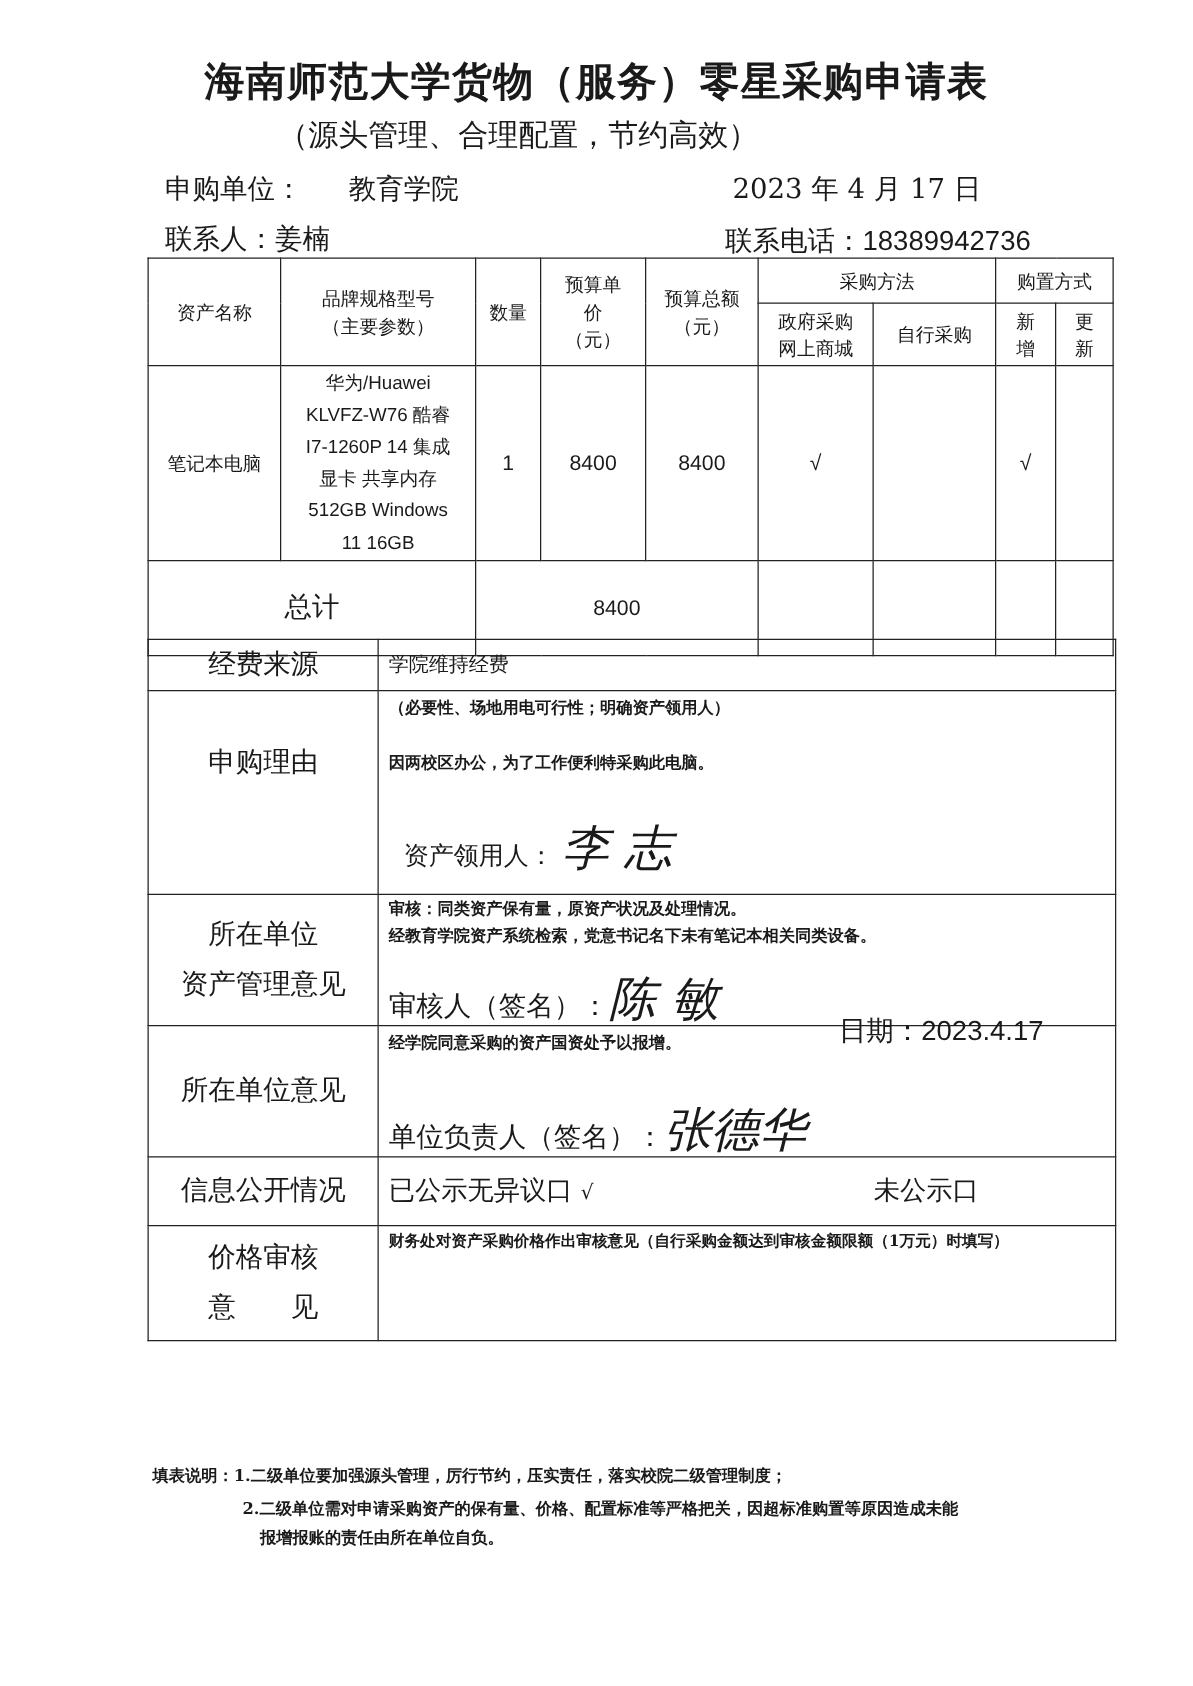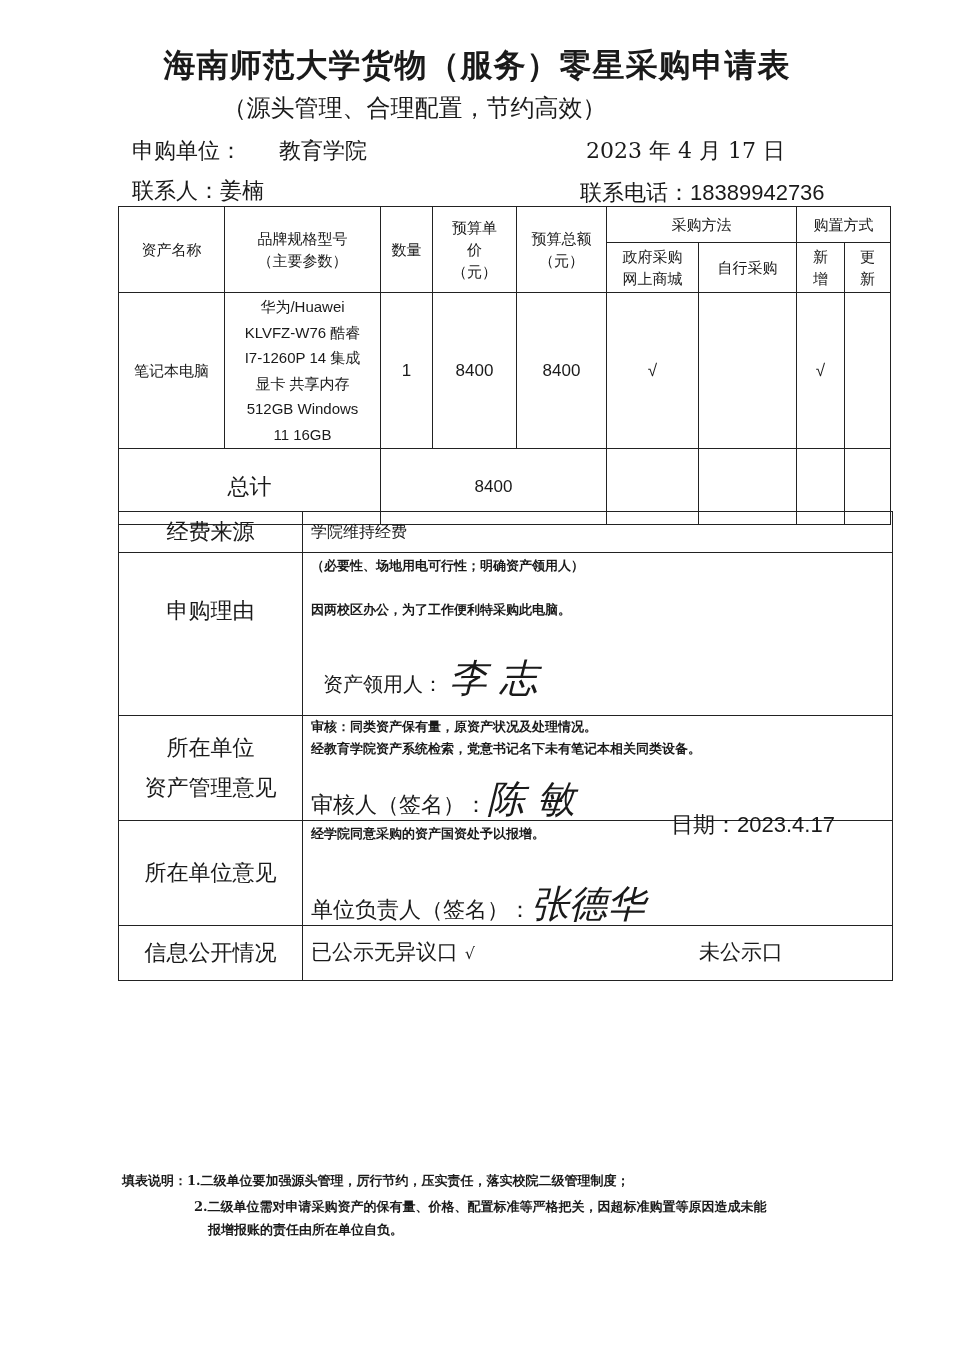--- a/index.html
+++ b/index.html
@@ -175,20 +175,29 @@
     <td style="vertical-align:middle;">
       <div class="cell-inner" style="height:54px;">
         <div style="position:absolute; left:8px; top:12px; font-size:21px;">
           <span>已公示无异议口</span>
           <span style="font-size:16px;">√</span>
         </div>
         <div style="position:absolute; left:396px; top:12px; font-size:21px;">未公示口</div>
       </div>
     </td>
   </tr>
+  <tr style="height:92px">
+    <td class="lab">
+      <div>价格审核</div>
+      <div>意　　见</div>
+    </td>
+    <td>
+      <div class="small" style="padding:4px 0 0 8px; font-size:12.5px;">财务处对资产采购价格作出审核意见（自行采购金额达到审核金额限额（1万元）时填写）</div>
+    </td>
+  </tr>
 </tbody>
   </table>
 
 <div class="note" style="top:1172px; left:122px;">
   <span>填表说明：</span><span>1.二级单位要加强源头管理，厉行节约，压实责任，落实校院二级管理制度；</span>
 </div>
 <div class="note" style="top:1198px; left:194px;">2.二级单位需对申请采购资产的保有量、价格、配置标准等严格把关，因超标准购置等原因造成未能</div>
 <div class="note" style="top:1221px; left:208px;">报增报账的责任由所在单位自负。</div>
 
 </body></html>

